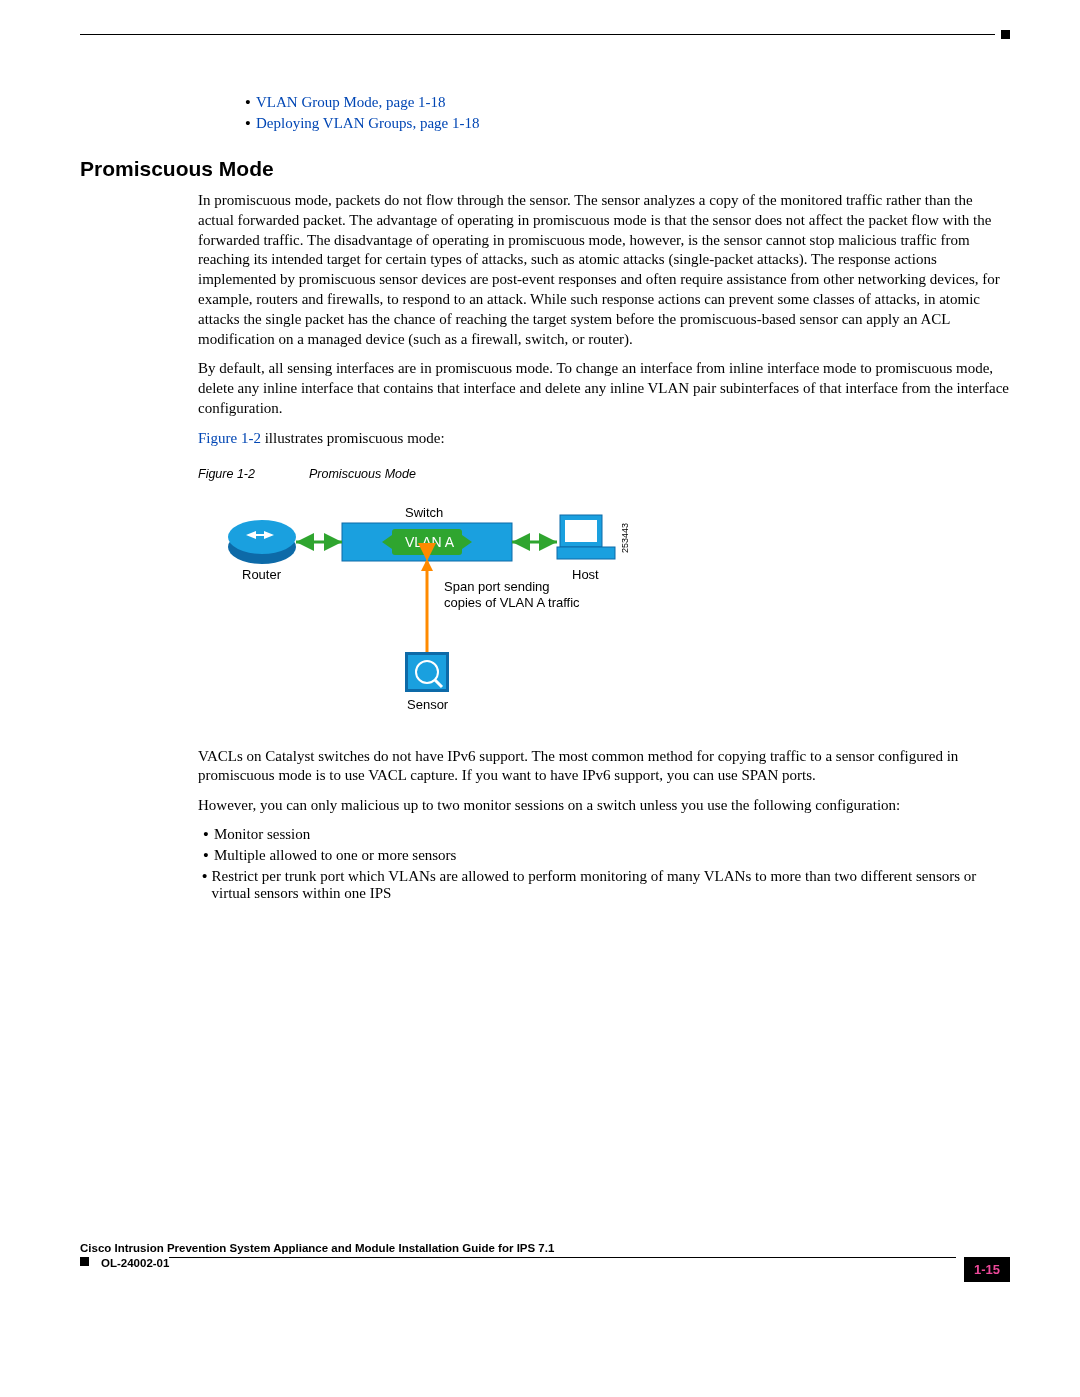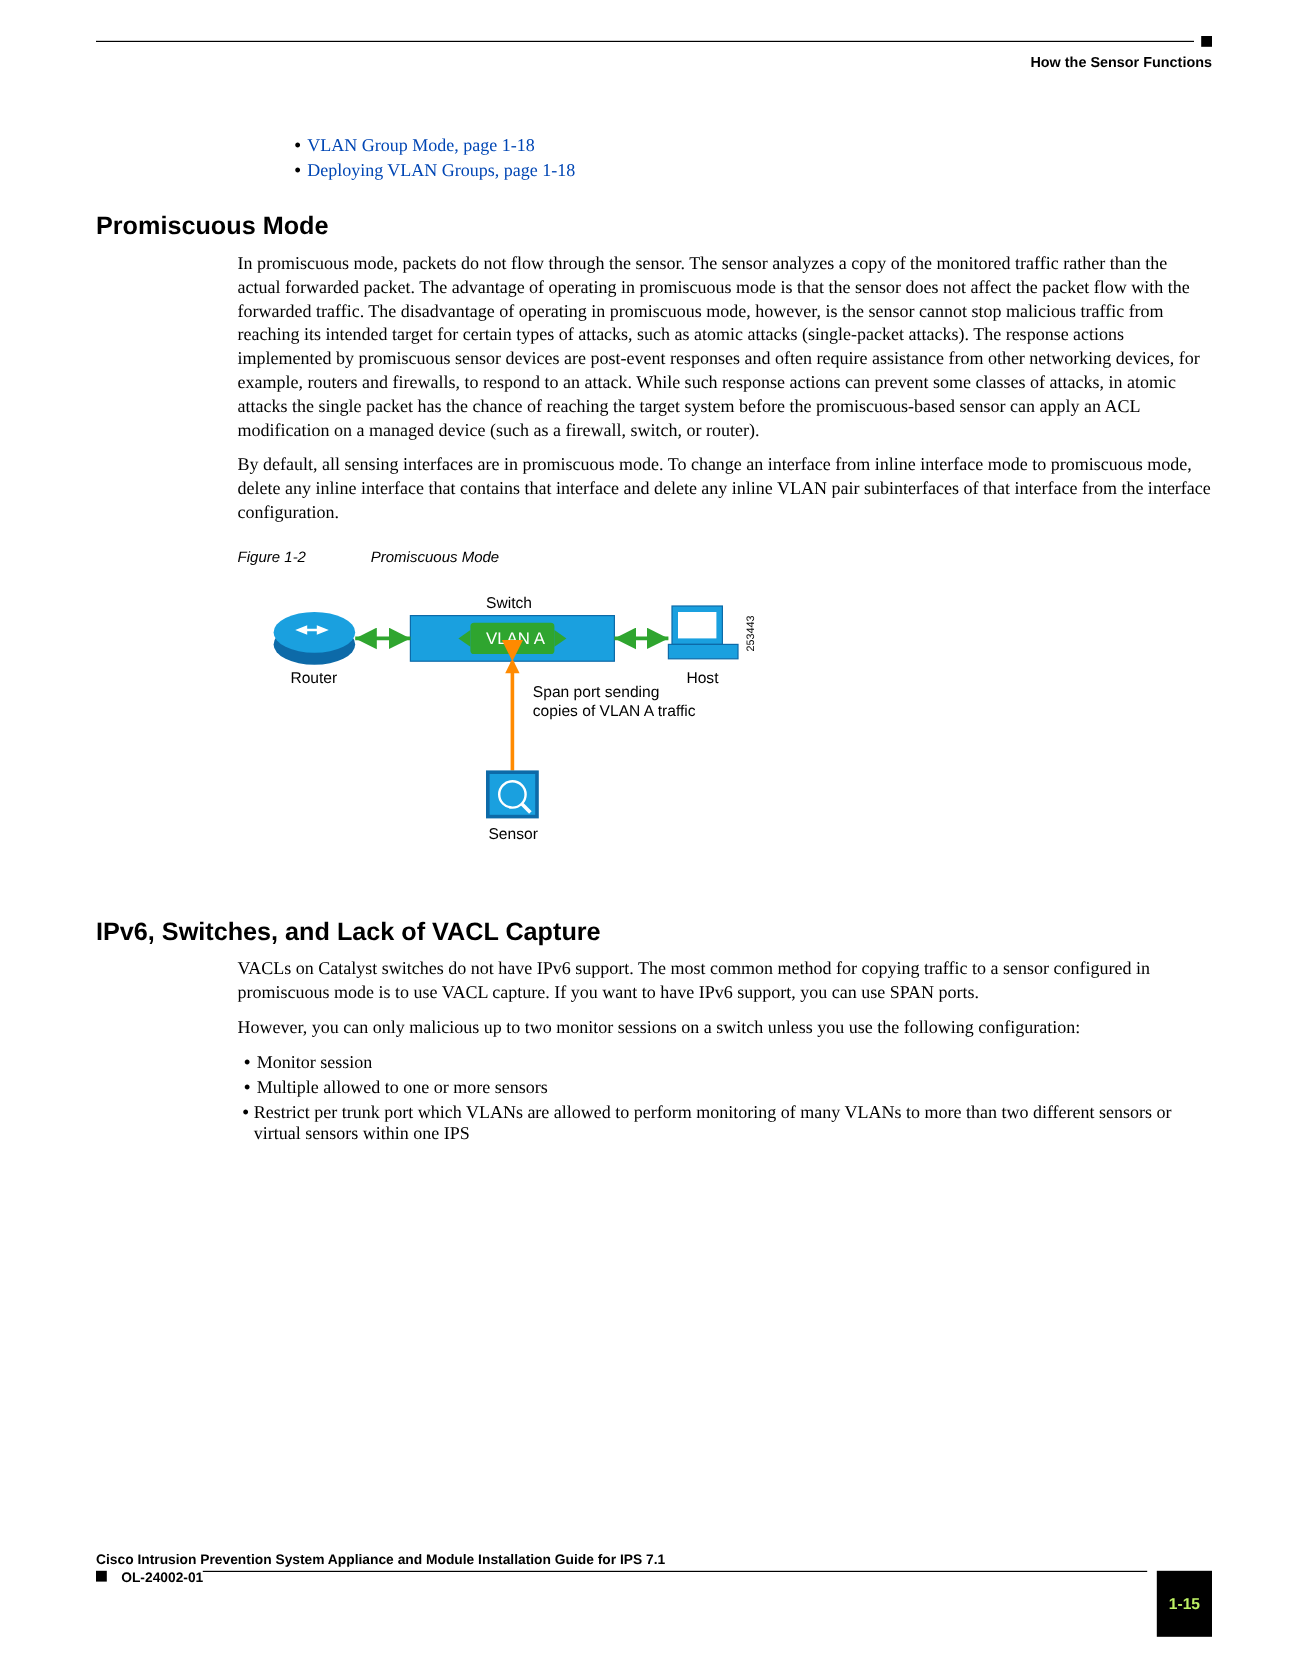--- a/index.html
+++ b/index.html
@@ -60,55 +60,57 @@
   .footer-row { display: flex; align-items: flex-start; margin-top:3px;}
   .footer-rule { border-top: 1px solid #000; flex: 1 1 auto; }
   .doc-id {
     font-family: Arial, Helvetica, sans-serif;
     font-size: 11.5px;
     font-weight: bold;
     margin-left: 6px;
   }
   .page-num {
     background: #000;
-    color: #bef264;
+    color: #ec4899;
     font-family: Arial, Helvetica, sans-serif;
     font-size: 13px;
     font-weight: bold;
-    padding: 20px 10px;
+    padding: 5px 10px;
     margin-left: 8px;
   }
   .small-tick { width:9px; height:9px; background:#000; display:inline-block; margin-right:6px; vertical-align:middle;}
 </style>
 </head>
 <body>
 
 <div class="page">
 
   <div class="rule-row">
     <div class="rule"></div>
     <span class="sq sq-r"></span>
   </div>
-  <div class="hdr hdr-right">How the Sensor Functions</div>
 
   <div class="toc-list">
     <div class="bullet-row">
       <span class="bullet-dot">•</span>
       <span class="link">VLAN Group Mode, page 1-18</span>
     </div>
     <div class="bullet-row">
       <span class="bullet-dot">•</span>
       <span class="link">Deploying VLAN Groups, page 1-18</span>
     </div>
   </div>
 
   <h2 class="section">Promiscuous Mode</h2>
   <div class="body-block">
     <p class="para">In promiscuous mode, packets do not flow through the sensor. The sensor analyzes a copy of the monitored traffic rather than the actual forwarded packet. The advantage of operating in promiscuous mode is that the sensor does not affect the packet flow with the forwarded traffic. The disadvantage of operating in promiscuous mode, however, is the sensor cannot stop malicious traffic from reaching its intended target for certain types of attacks, such as atomic attacks (single-packet attacks). The response actions implemented by promiscuous sensor devices are post-event responses and often require assistance from other networking devices, for example, routers and firewalls, to respond to an attack. While such response actions can prevent some classes of attacks, in atomic attacks the single packet has the chance of reaching the target system before the promiscuous-based sensor can apply an ACL modification on a managed device (such as a firewall, switch, or router).</p>
     <p class="para">By default, all sensing interfaces are in promiscuous mode. To change an interface from inline interface mode to promiscuous mode, delete any inline interface that contains that interface and delete any inline VLAN pair subinterfaces of that interface from the interface configuration.</p>
+    <p class="para">
+      <span class="link">Figure 1-2</span><span> illustrates promiscuous mode:</span>
+    </p>
     <div class="fig-caption">
       <span>Figure 1-2</span><span class="gap"></span><span>Promiscuous Mode</span>
     </div>
   </div>
 
   <div class="figure-wrap">
     <svg class="figure-svg" width="460" height="250" viewBox="0 0 460 250">
 
       <defs>
         <marker id="arrG" markerWidth="10" markerHeight="10" refX="6" refY="3" orient="auto">
@@ -159,21 +161,20 @@
       <g>
         <rect x="183" y="165" width="44" height="40" fill="#0d6aa8"></rect>
         <rect x="186" y="168" width="38" height="34" fill="#1aa0df"></rect>
         <circle cx="205" cy="185" r="11" fill="none" stroke="#fff" stroke-width="2"></circle>
         <line x1="213" y1="193" x2="220" y2="200" stroke="#fff" stroke-width="3"></line>
       </g>
       <text x="185" y="222" font-family="Arial" font-size="13">Sensor</text>
     </svg>
   </div>
 
-  <h2 class="section" style="margin-top:38px">IPv6, Switches, and Lack of VACL Capture</h2>
   <div class="body-block">
     <p class="para">VACLs on Catalyst switches do not have IPv6 support. The most common method for copying traffic to a sensor configured in promiscuous mode is to use VACL capture. If you want to have IPv6 support, you can use SPAN ports.</p>
     <p class="para">However, you can only malicious up to two monitor sessions on a switch unless you use the following configuration:</p>
     <div class="bullet-row">
       <span class="bullet-dot">•</span>
       <span>Monitor session</span>
     </div>
     <div class="bullet-row">
       <span class="bullet-dot">•</span>
       <span>Multiple allowed to one or more sensors</span>

